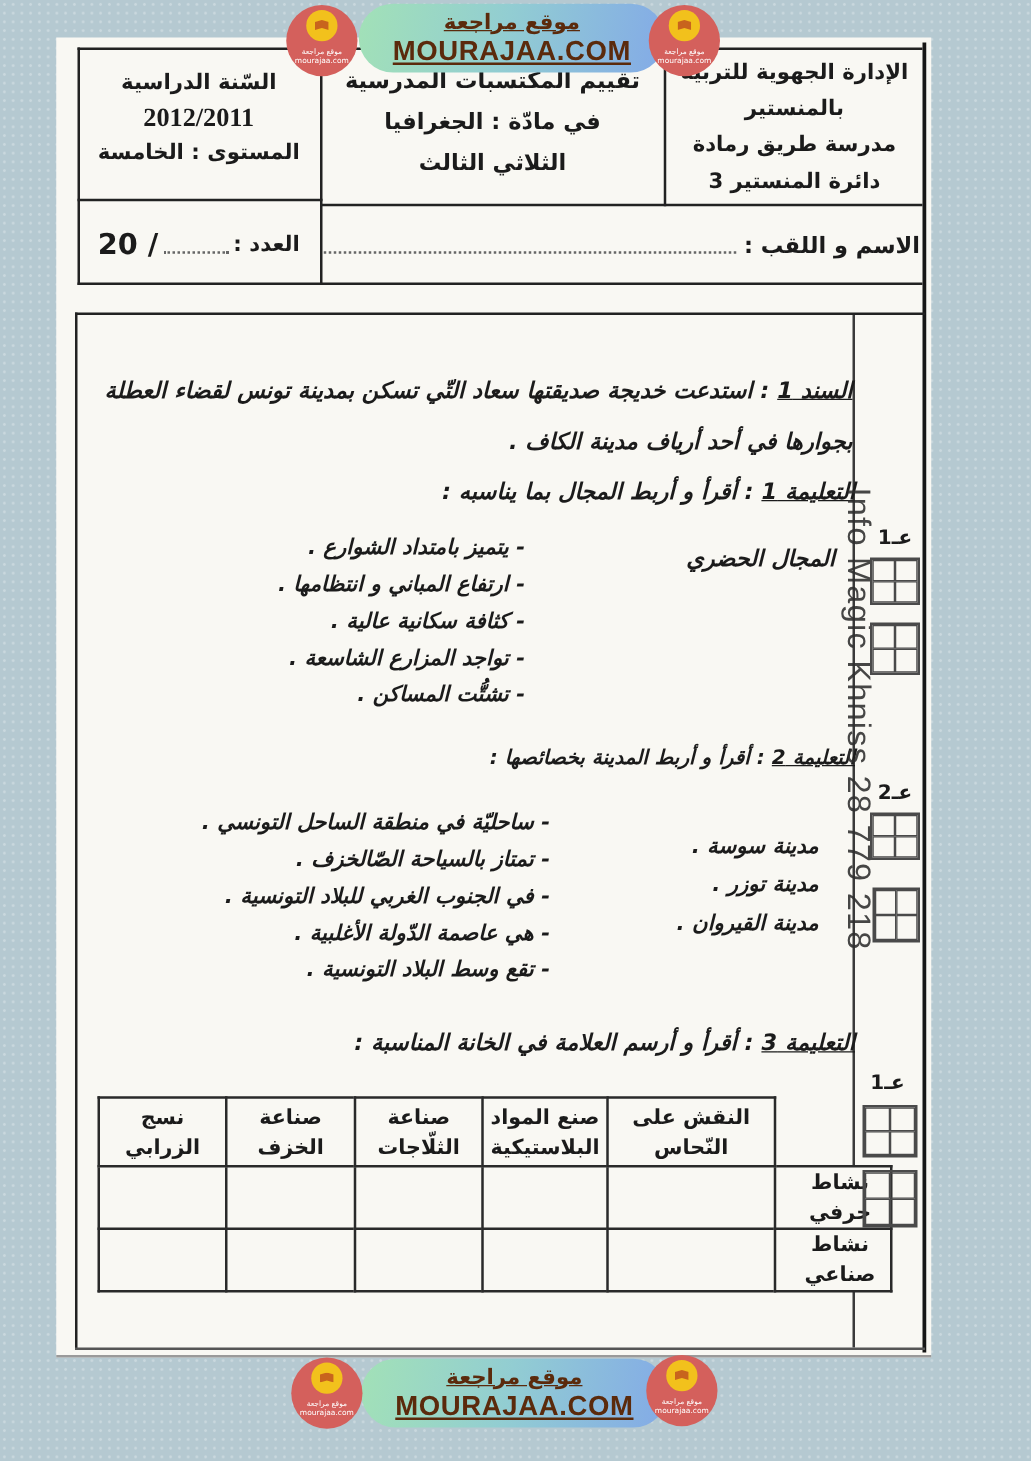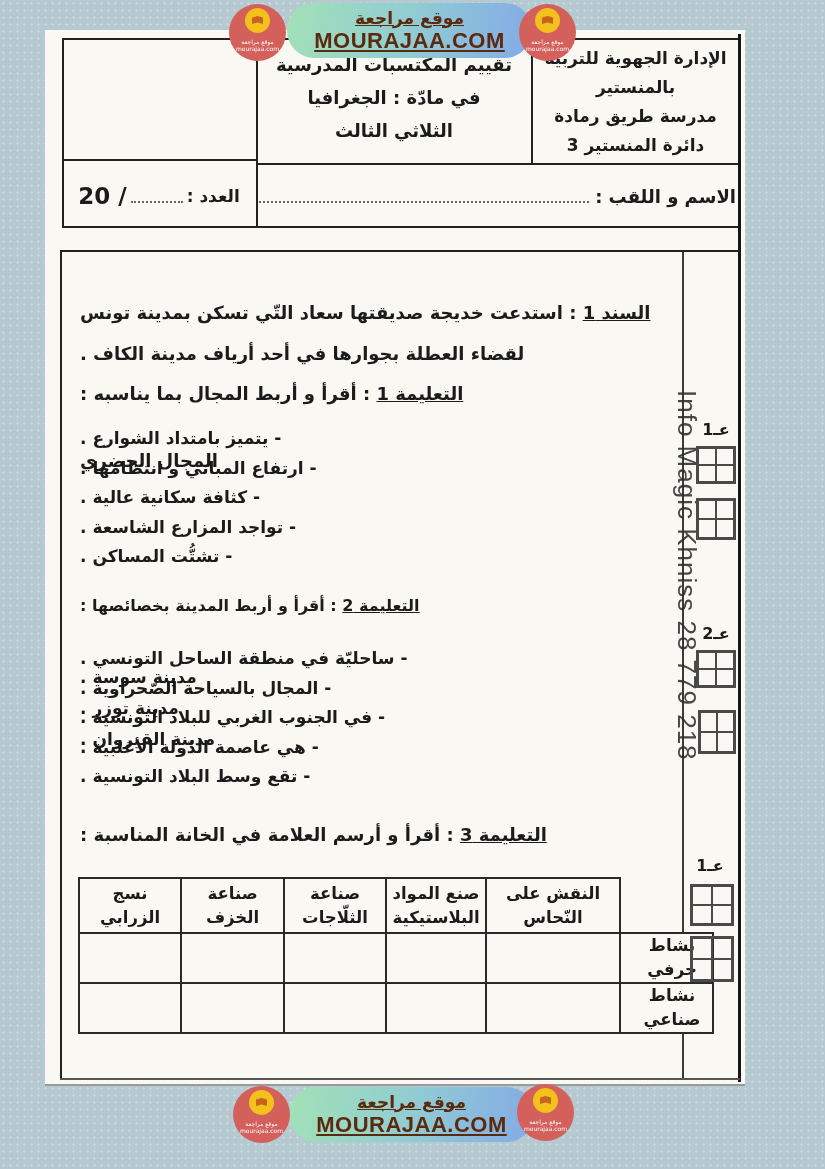--- a/index.html
+++ b/index.html
@@ -17,21 +17,21 @@
   .line { position:absolute; background:#222; }
   .arab { direction:rtl; color:#1b1b1b; font-weight:700; }
   .u { text-decoration:underline; }
   .pre { white-space:pre-line; }
 
   
   .cell { position:absolute; text-align:center; }
   .dots { display:inline-block; border-bottom:2px dotted #666; height:14px; vertical-align:baseline; }
 
   
-  .block { position:absolute; text-align:left; }
+  .block { position:absolute; text-align:right;font-style:italic; }
 
   
   table.acts { position:absolute; left:78px; top:877px; border-collapse:collapse; table-layout:fixed; direction:rtl; }
   table.acts th, table.acts td { border:2px solid #2a2a2a; font-weight:700; color:#1b1b1b;
         text-align:center; vertical-align:middle; font-size:16.5px; line-height:1.45; }
   table.acts th { height:55px; }
   table.acts td { height:42px;padding-left:11px; }
   td.labelcell { background:#f9f8f3; }
   th.corner { border:none !important; background:transparent; }
 
@@ -81,20 +81,25 @@
     <div>مدرسة طريق رمادة</div>
     <div>دائرة المنستير 3</div>
   </div>
 
   <div class="cell arab" style="left:258px;top:48px;width:272px;font-size:18px;line-height:33px">
     <div>تقييم المكتسبات المدرسية</div>
     <div>في مادّة : الجغرافيا</div>
     <div>الثلاثي الثالث</div>
   </div>
 
+  <div class="cell arab" style="left:64px;top:52px;width:190px;font-size:17px;line-height:28px">
+    <div>السّنة الدراسية</div>
+    <div style="direction:ltr;font-size:21px;font-family:'Liberation Serif',serif;font-weight:700">2012/2011</div>
+    <div>المستوى : الخامسة</div>
+  </div>
 
   <div class="cell arab" style="left:64px;top:168px;width:190px;height:56px;display:flex;align-items:center;justify-content:center;gap:4px;font-size:17px">
     <span>العدد :</span>
     <span class="dots" style="width:52px"></span>
     <span style="direction:ltr;font-size:23px">20 /</span>
   </div>
 
   <div class="cell arab" style="left:258px;top:168px;width:478px;height:56px;display:flex;align-items:center;justify-content:flex-start;gap:6px;font-size:18px">
     <span>الاسم و اللقب :</span>
     <span class="dots" style="width:330px"></span>
@@ -107,21 +112,21 @@
 
   <div class="block arab" style="left:80px;top:292px;width:602px;font-size:18px;line-height:41px">
     <span class="u">السند 1</span>
     <span>: استدعت خديجة صديقتها سعاد التّي تسكن بمدينة تونس لقضاء العطلة بجوارها في أحد أرياف مدينة الكاف .</span>
   </div>
 
   <div class="block arab" style="left:80px;top:383px;width:604px;font-size:18px">
     <span class="u">التعليمة 1</span>
     <span>: أقرأ و أربط المجال بما يناسبه :</span>
   </div>
-  <div class="block arab" style="left:80px;top:445px;width:588px;font-size:18px;line-height:31px">
+  <div class="block arab" style="left:80px;top:432px;width:588px;font-size:18px;line-height:31px">
     <div>المجال الحضري</div>
   </div>
   <div class="block arab" style="left:80px;top:424px;width:340px;font-size:17px;line-height:29.5px">
     <div>- يتميز بامتداد الشوارع .</div>
     <div>- ارتفاع المباني و انتظامها .</div>
     <div>- كثافة سكانية عالية .</div>
     <div>- تواجد المزارع الشاسعة .</div>
     <div>- تشتُّت المساكن .</div>
   </div>
 
@@ -129,21 +134,21 @@
     <span class="u">التعليمة 2</span>
     <span>: أقرأ و أربط المدينة بخصائصها :</span>
   </div>
   <div class="block arab" style="left:80px;top:662px;width:575px;font-size:17px;line-height:31px">
     <div>مدينة سوسة .</div>
     <div>مدينة توزر .</div>
     <div>مدينة القيروان .</div>
   </div>
   <div class="block arab" style="left:80px;top:644px;width:360px;font-size:17px;line-height:29.5px">
     <div>- ساحليّة في منطقة الساحل التونسي .</div>
-    <div>- المجال بالسياحة الصّحراوية .</div>
+    <div>- تمتاز بالسياحة الصّالخزف .</div>
     <div>- في الجنوب الغربي للبلاد التونسية .</div>
     <div>- هي عاصمة الدّولة الأغلبية .</div>
     <div>- تقع وسط البلاد التونسية .</div>
   </div>
 
   <div class="block arab" style="left:80px;top:824px;width:604px;font-size:18px">
     <span class="u">التعليمة 3</span>
     <span>: أقرأ و أرسم العلامة في الخانة المناسبة :</span>
   </div>
 

